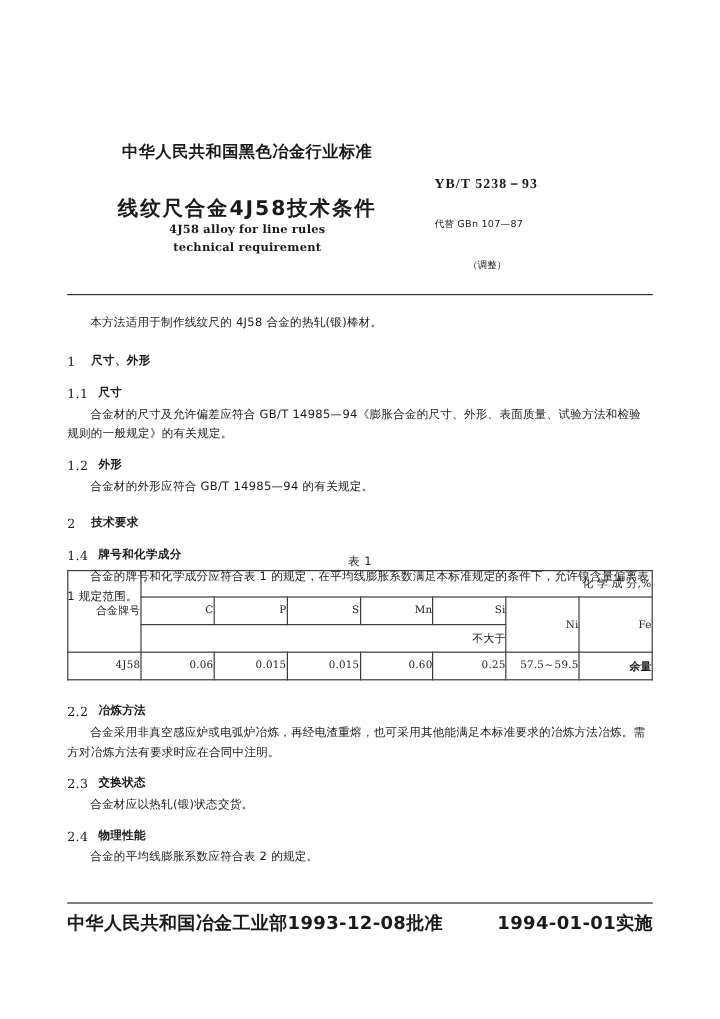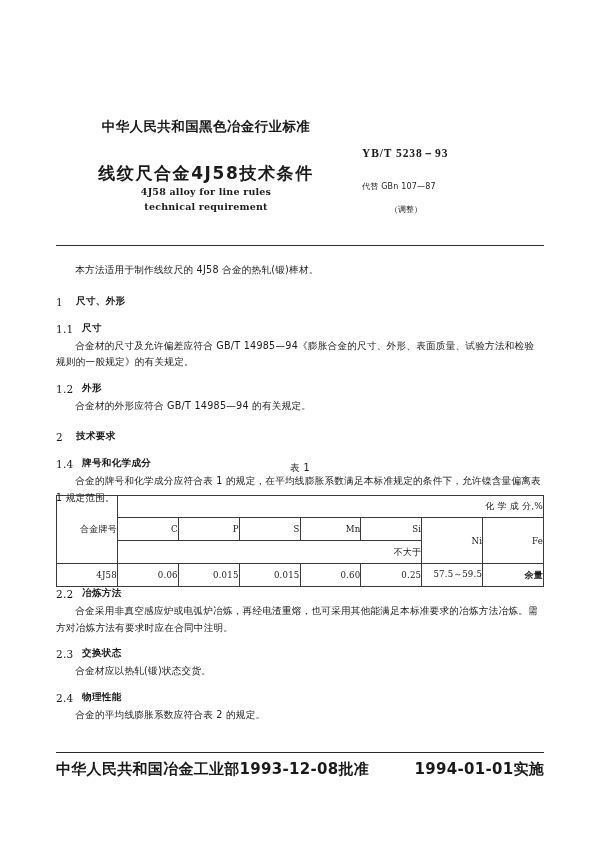--- a/index.html
+++ b/index.html
@@ -71,21 +71,21 @@
     letter-spacing: 0.9px;
     white-space: nowrap;
   }
   .replaces {
     margin-top: 20px;
     font-size: 8px;
     letter-spacing: 0.2px;
     white-space: nowrap;
   }
   .adjusted {
-    margin-top: 12px;
+    margin-top: 23px;
     padding-left: 28px;
     font-size: 8px;
     white-space: nowrap;
   }
 
   .rule-top {
     position: absolute;
     left: 56px;
     top: 245px;
     width: 488px;
@@ -127,21 +127,21 @@
   
   .table-wrap {
     position: absolute;
     left: 56px;
     top: 462px;
     width: 488px;
   }
   .table-caption {
     text-align: center;
     font-size: 9.6px;
-    margin-bottom: 20px;
+    margin-bottom: 0;
     letter-spacing: 0.4px;
   }
   table.spec {
     border-collapse: collapse;
     width: 488px;
     table-layout: fixed;
     font-size: 8.6px;
   }
   table.spec td {
     border: 0.9px solid #3a3a3a;

